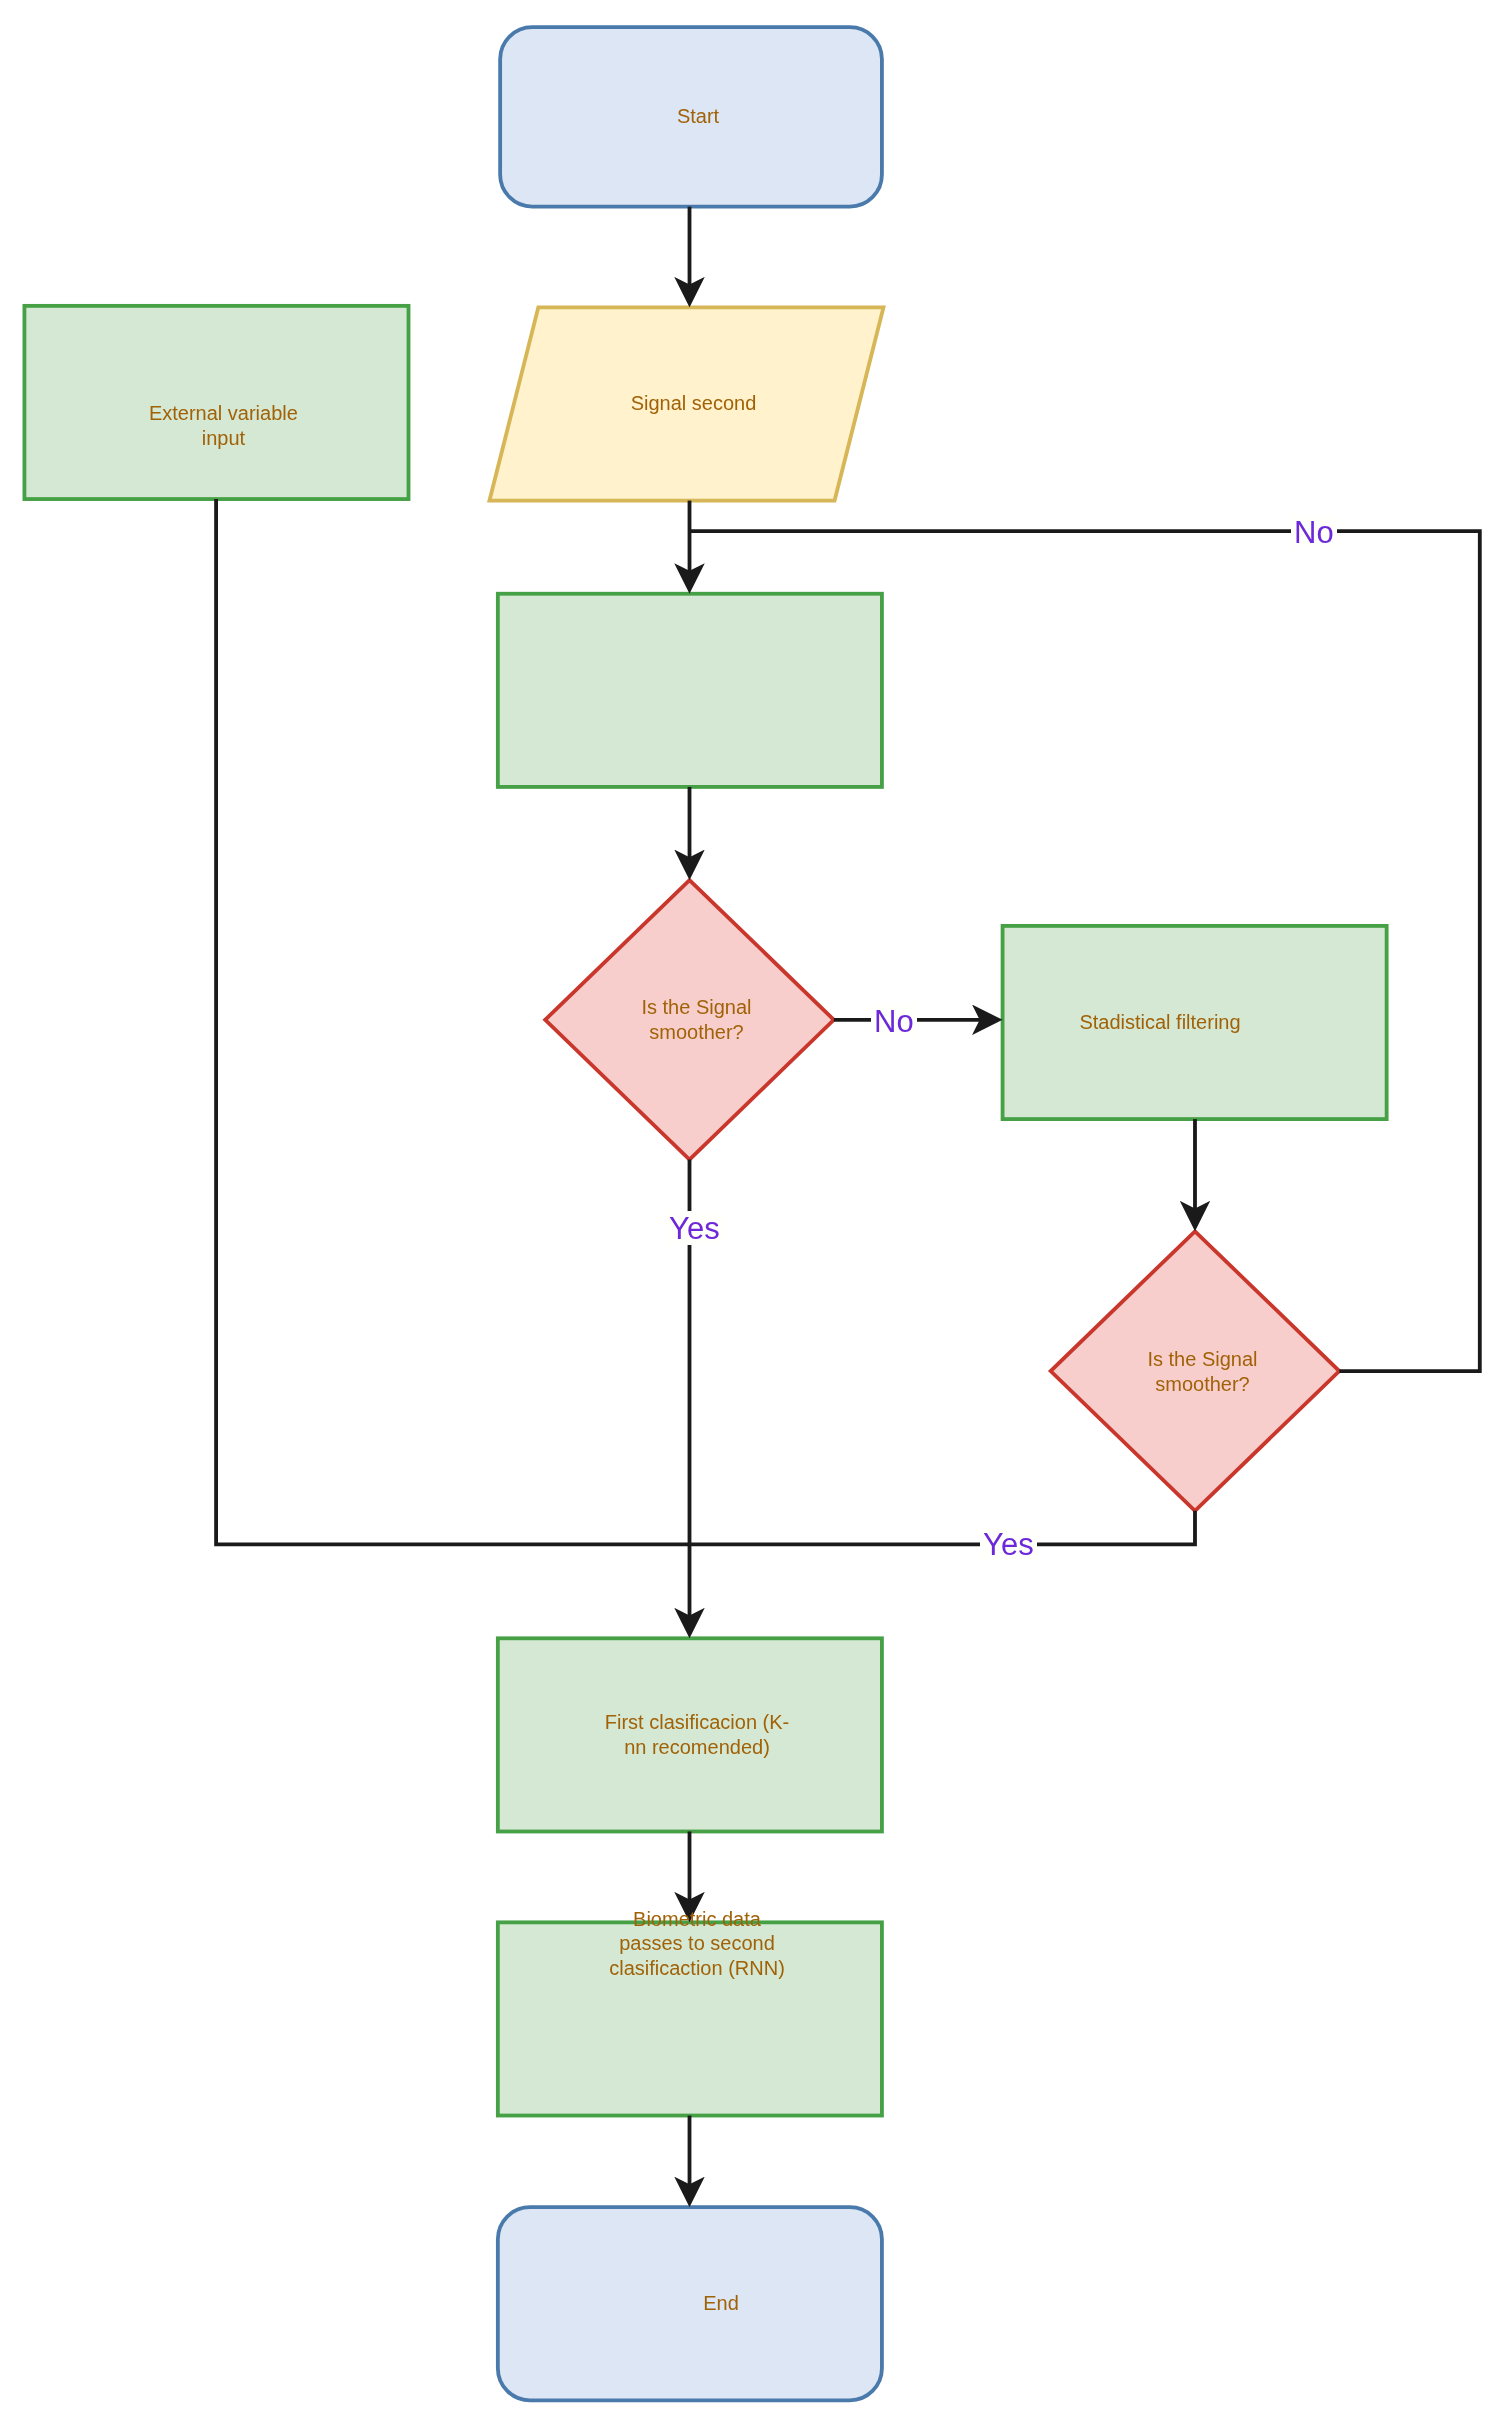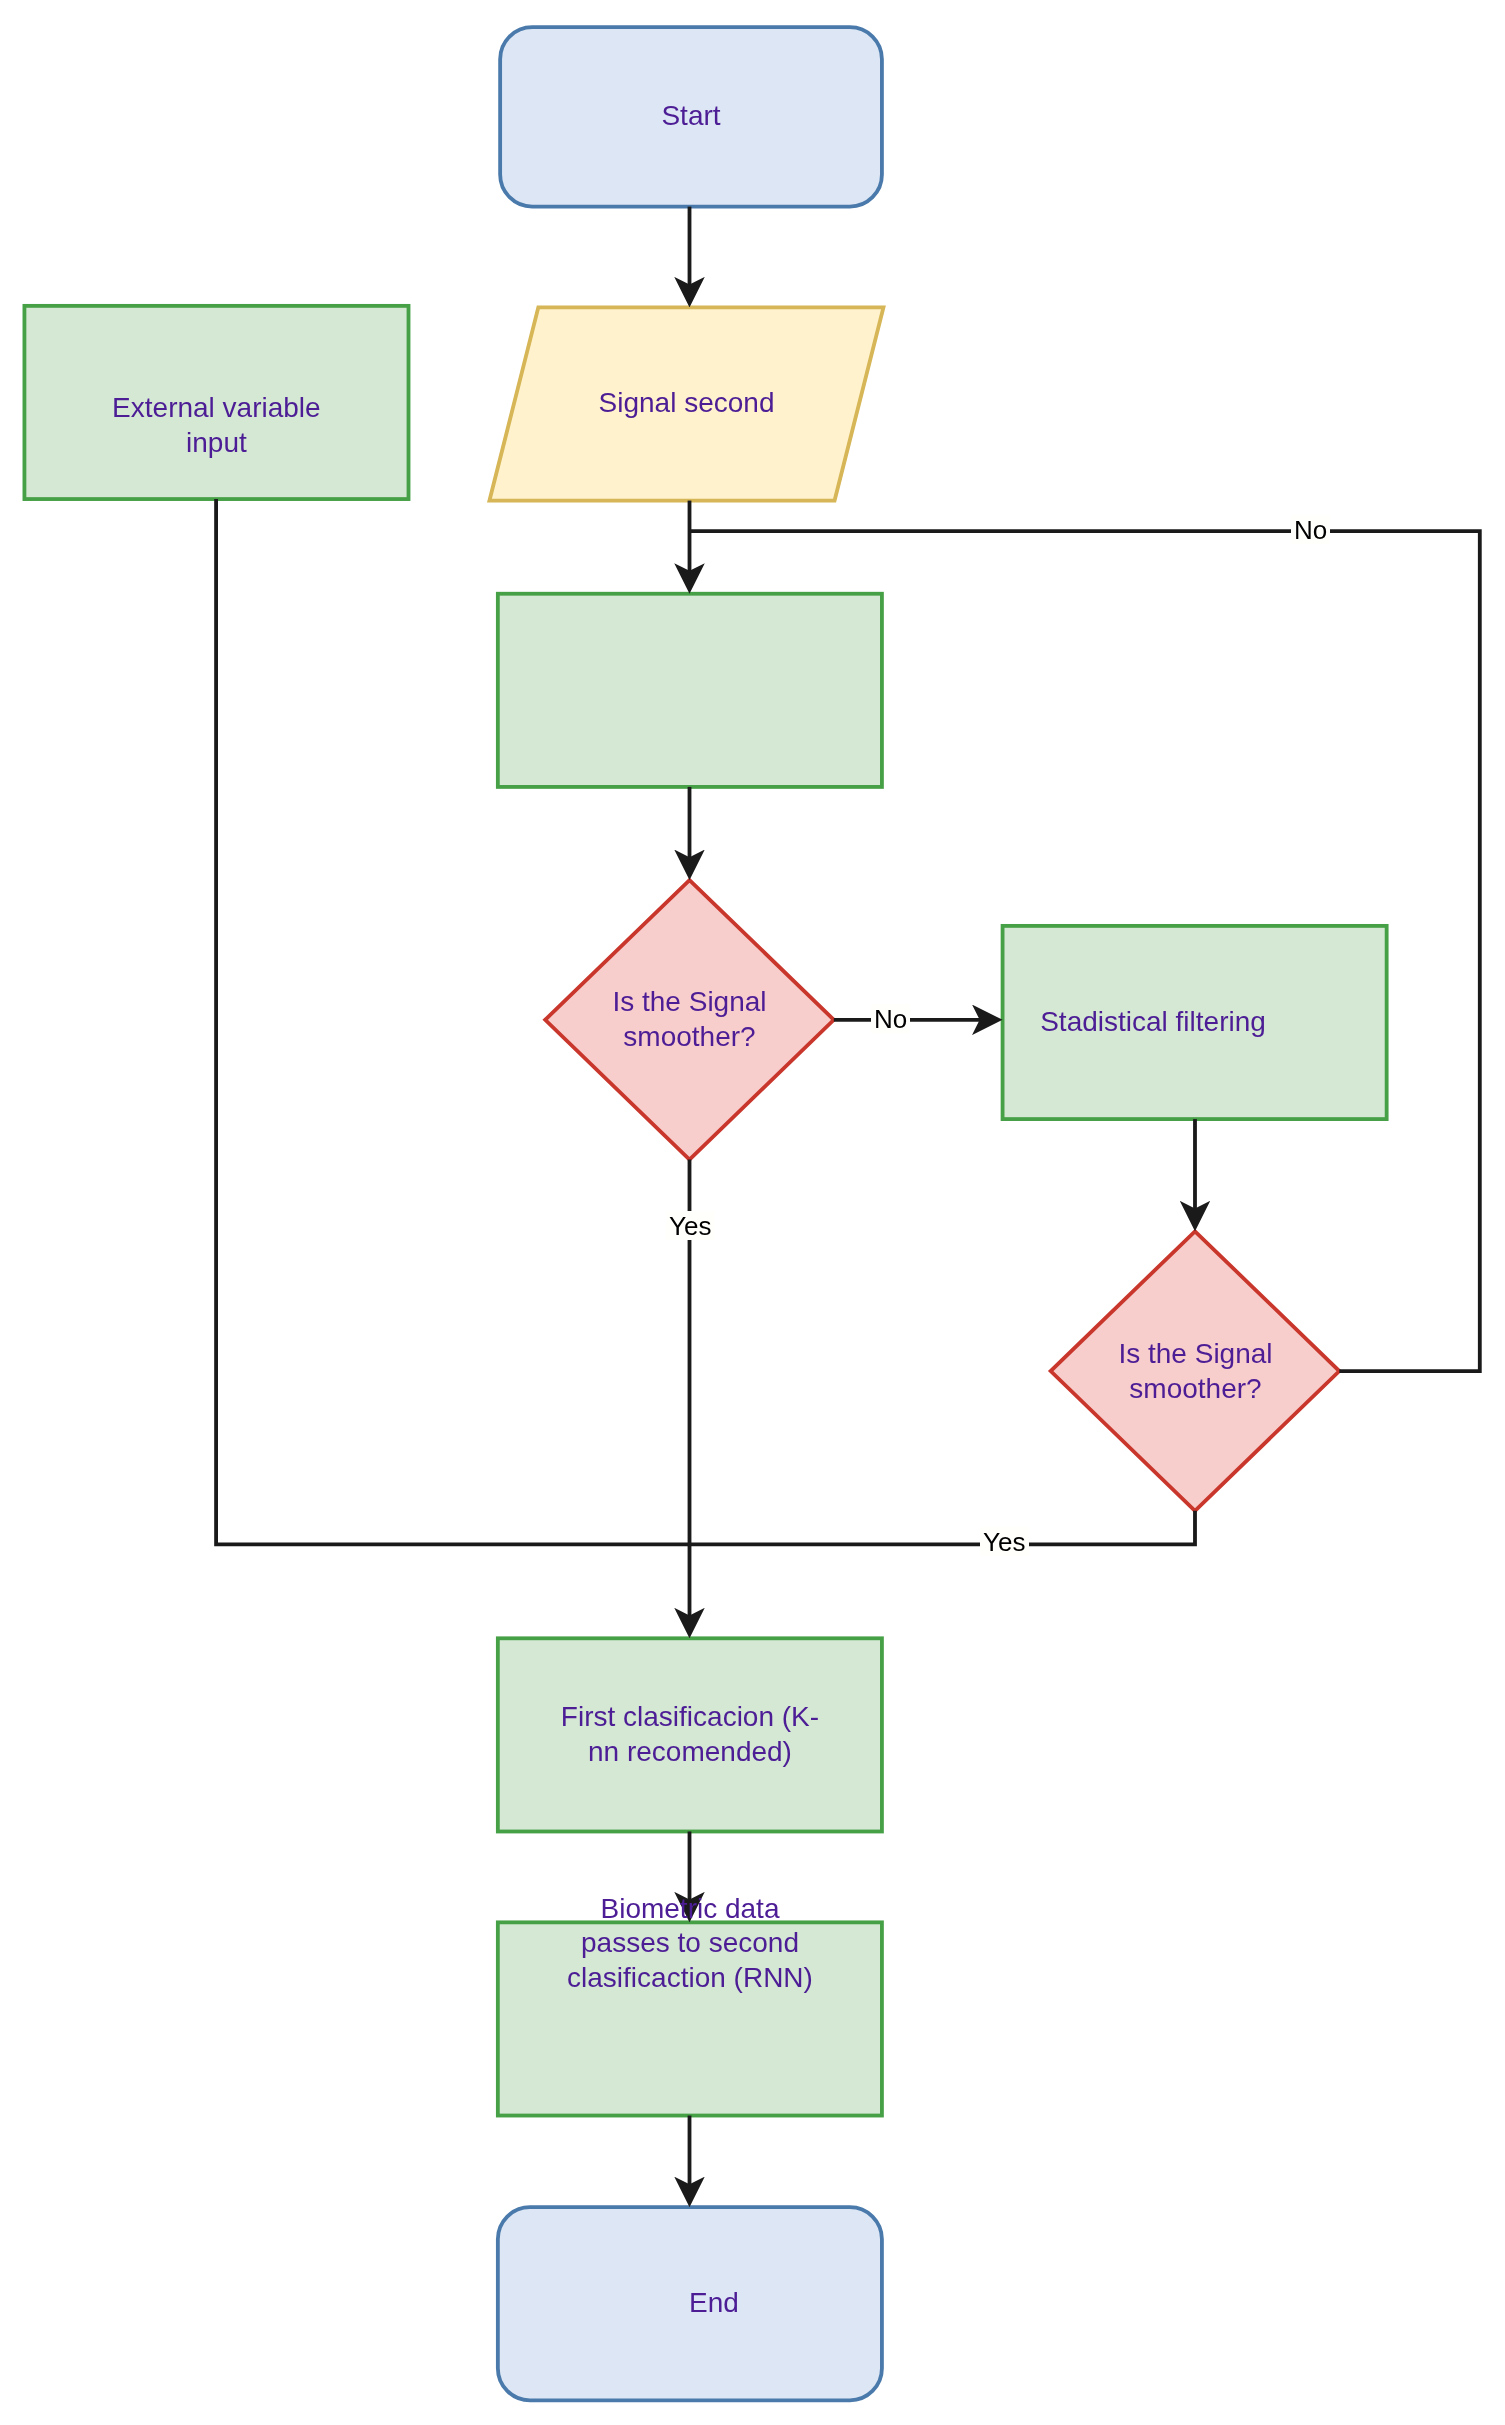--- a/index.html
+++ b/index.html
@@ -24,31 +24,32 @@
     left: 0;
     width: 1505px;
     height: 2426px;
   }
   .node-label {
     position: absolute;
     display: flex;
     align-items: center;
     justify-content: center;
     text-align: center;
-    font-size: 28px;
+    font-size: 20px;
     line-height: 1.22;
-    color: #4c1d95;
+    color: #a16207;
     pointer-events: none;
     white-space: pre-line;
+    margin-left: 7px;
   }
   .edge-label {
     position: absolute;
-    font-size: 26px;
+    font-size: 31px;
     line-height: 1;
-    color: #000000;
+    color: #6d28d9;
     background: #fffffc;
     padding: 1.5px 3.1px;
     white-space: nowrap;
   }
 </style>
 </head>
 <body>
 
 <div id="canvas">
 

